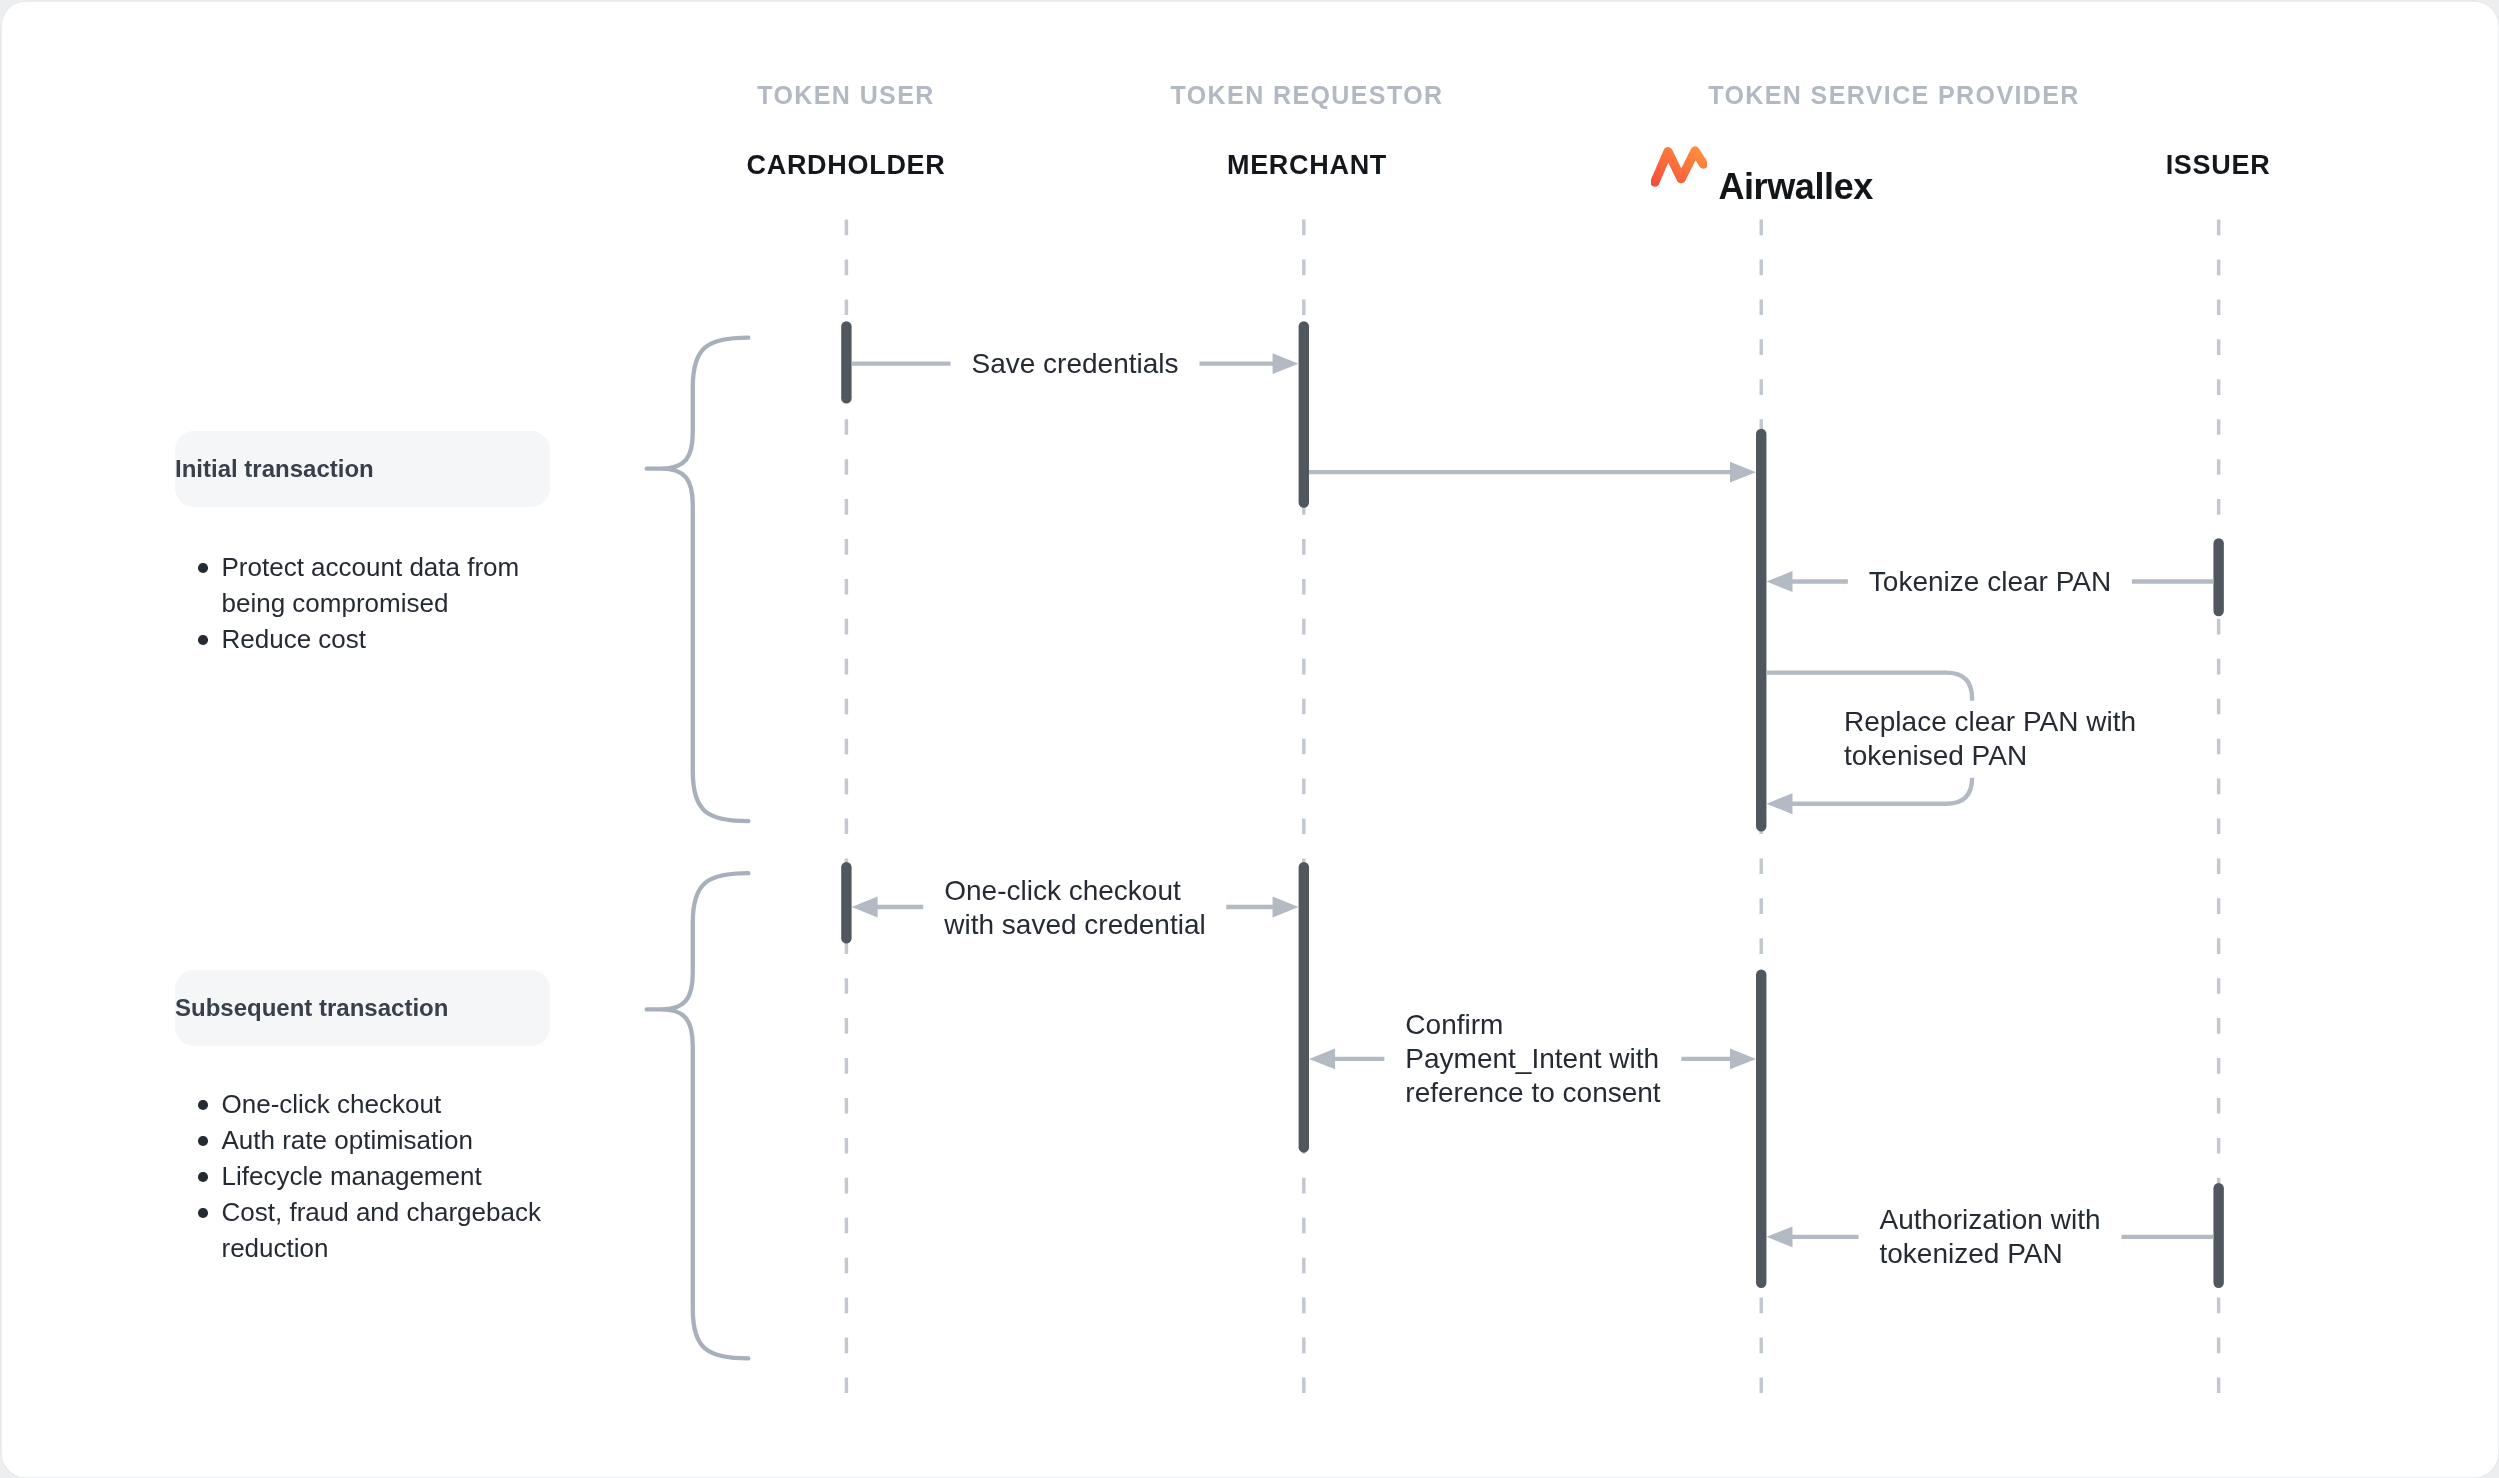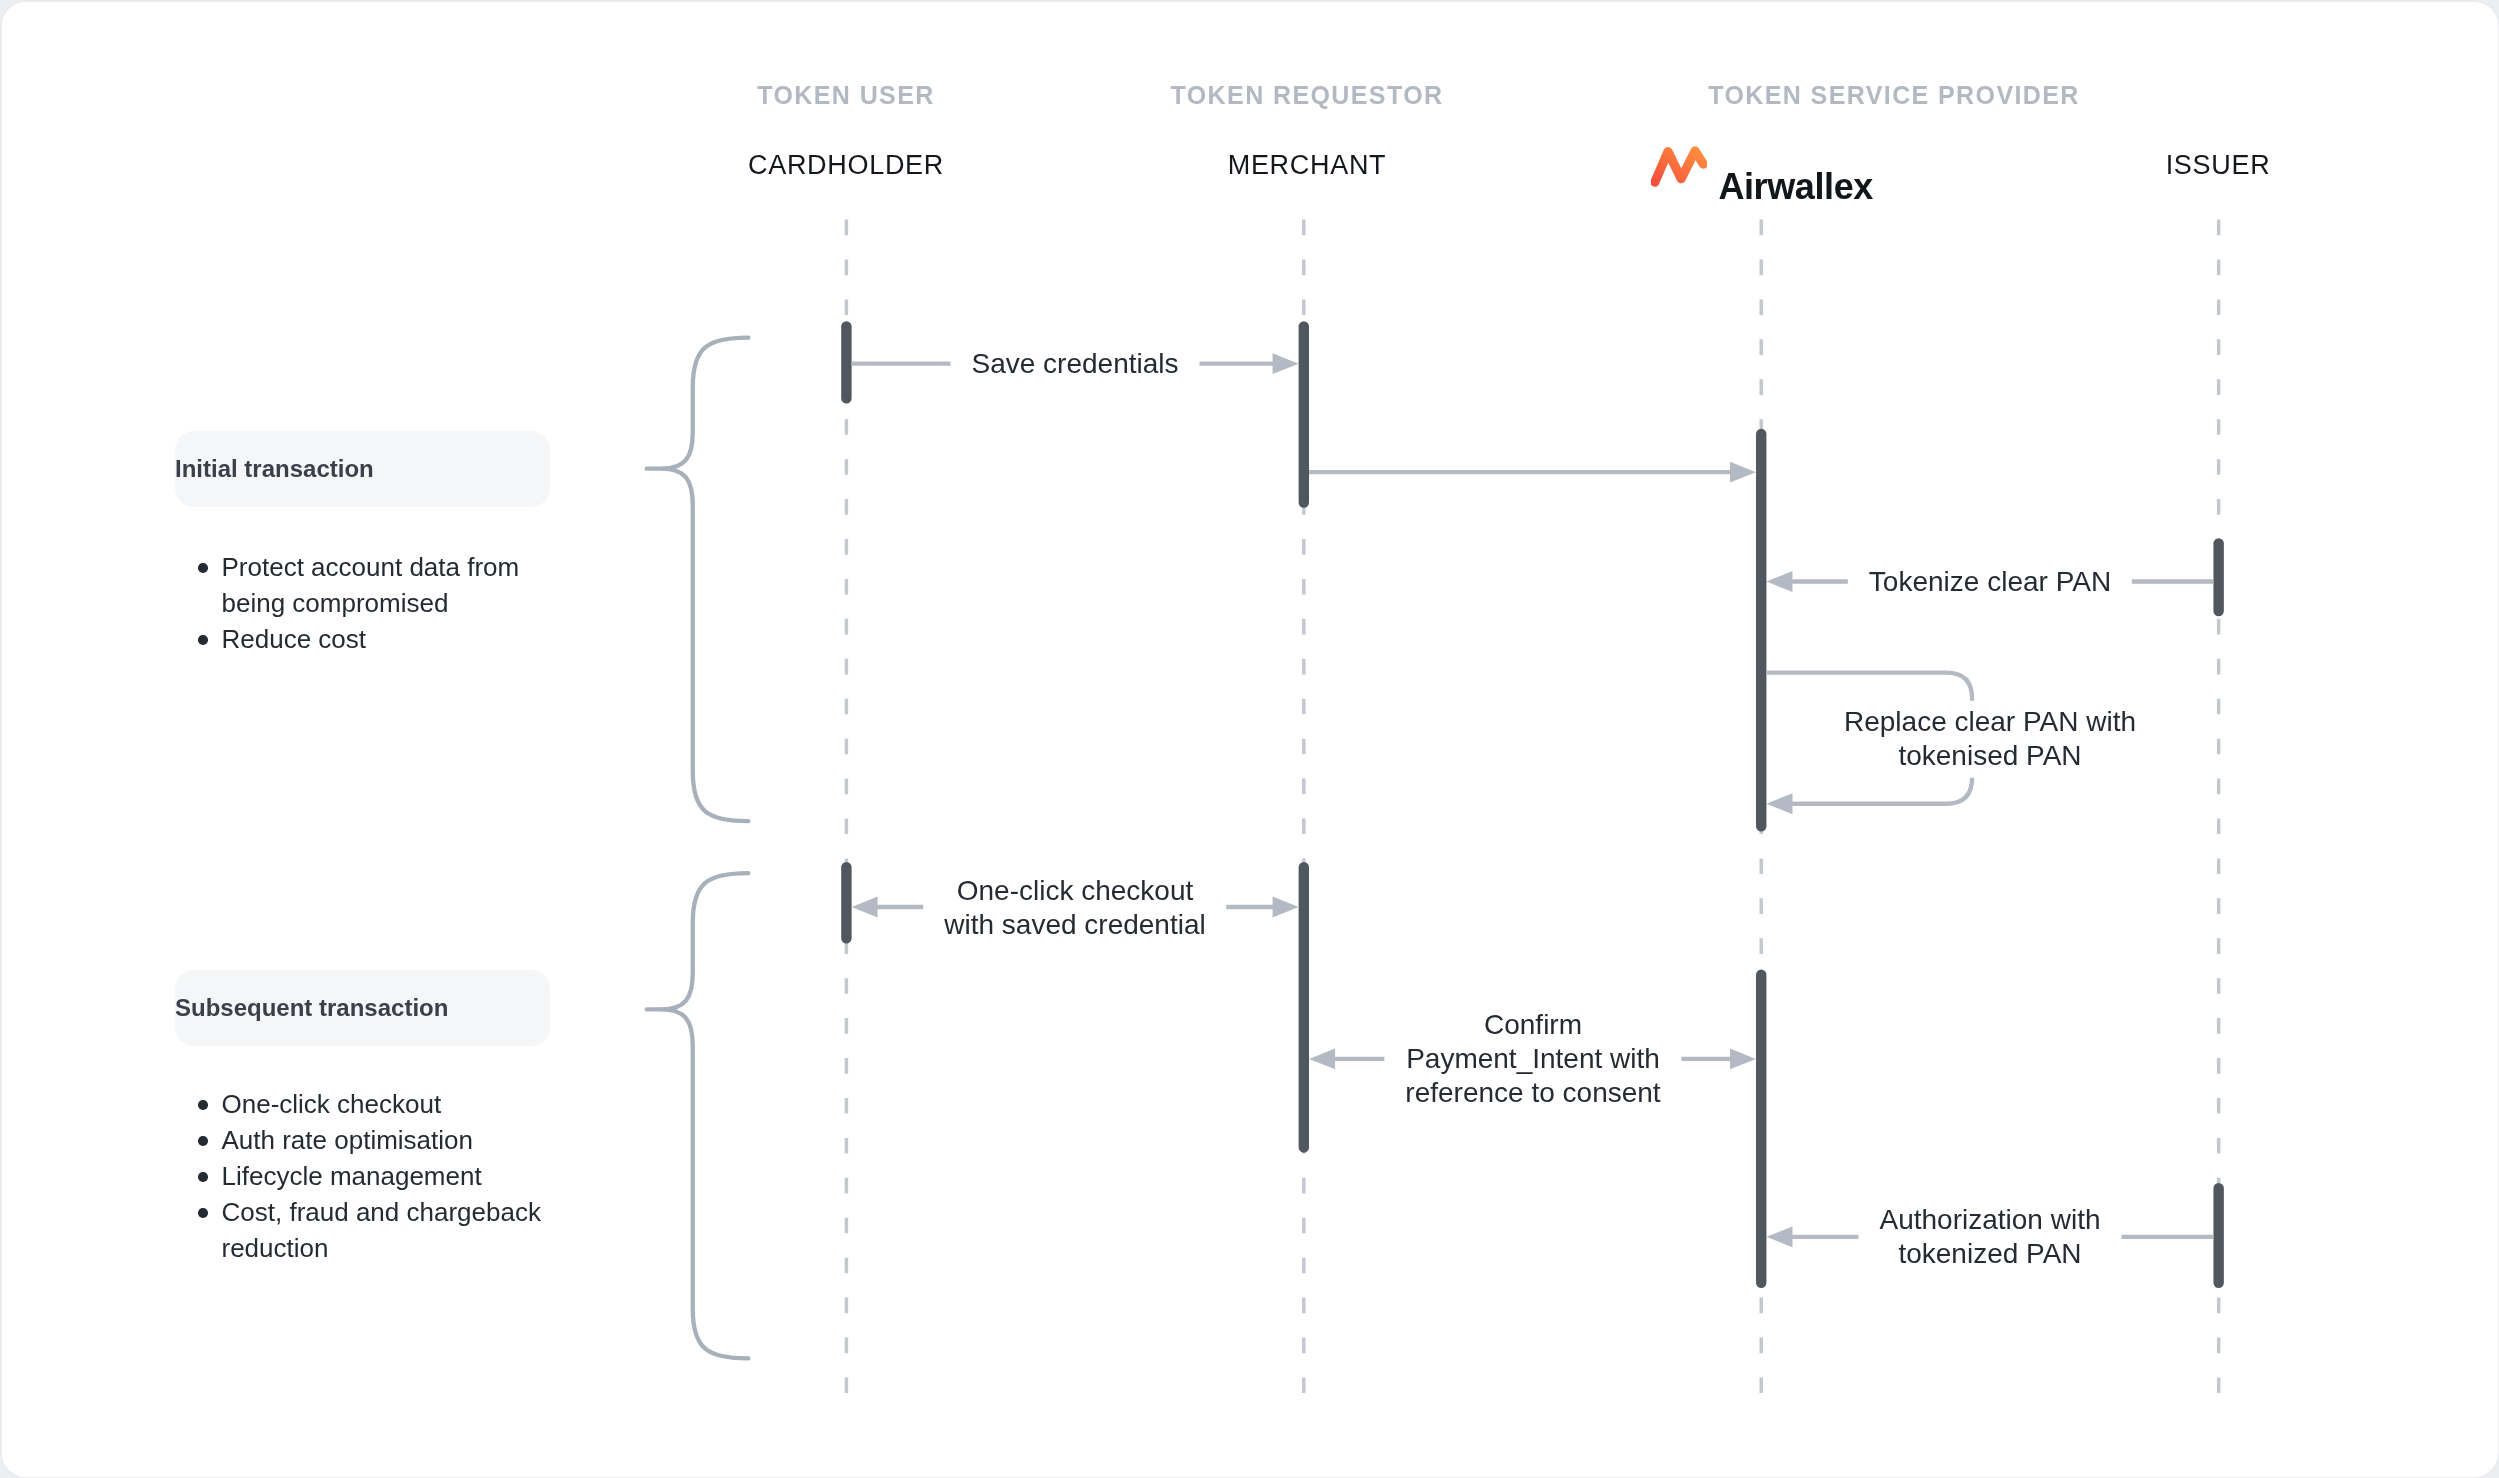--- a/index.html
+++ b/index.html
@@ -3,24 +3,24 @@
 <meta charset="utf-8">
 <style>
   html,body{margin:0;padding:0;background:#eceef0;}
   body{font-family:"Liberation Sans", sans-serif; -webkit-font-smoothing:antialiased;}
   .canvas{position:relative;width:2500px;height:1479px;overflow:hidden;}
   .card{position:absolute;inset:0;background:#ffffff;border-radius:26px;
         box-shadow:0 0 0 1.7px #e7e9ec inset;}
   .layer{position:absolute;left:0;top:0;width:2500px;height:1479px;}
   .abs{position:absolute;transform:translate(-50%,-50%);white-space:nowrap;}
   .group-label{font-size:25px;font-weight:600;letter-spacing:1.4px;color:#b2b9c3;}
-  .actor-name{font-size:27px;font-weight:400;letter-spacing:0.7px;color:#14181d;text-align:center;}
+  .actor-name{font-size:27px;font-weight:700;letter-spacing:0.7px;color:#14181d;text-align:center;}
   .logo{display:flex;align-items:center;gap:11.3px;}
   .logo-word{font-size:36px;font-weight:700;letter-spacing:-0.4px;color:#131619;margin-top:44px;}
-  .msg{font-size:28px;line-height:34px;color:#262b33;text-align:center;
+  .msg{font-size:28px;line-height:34px;color:#262b33;
        white-space:pre-line;background:#ffffff;padding:4.3px 21px;border-radius:3.5px;}
   .section-box{position:absolute;width:375px;height:76px;background:#f5f6f8;border-radius:19px;
        display:flex;align-items:center;}
   .section-title{font-size:24px;font-weight:700;color:#39404a;}
   .bullets{position:absolute;width:408px;margin:0;padding:0;list-style:none;}
   .bullets li{display:flex;gap:14px;font-size:26px;line-height:36px;color:#262b33;}
   .bullets .dot{flex:0 0 auto;width:9.5px;height:9.5px;border-radius:50%;background:#262b33;margin-top:14px;}
   .bullets .bullet-text{white-space:pre-line;}
 </style>
 </head>

